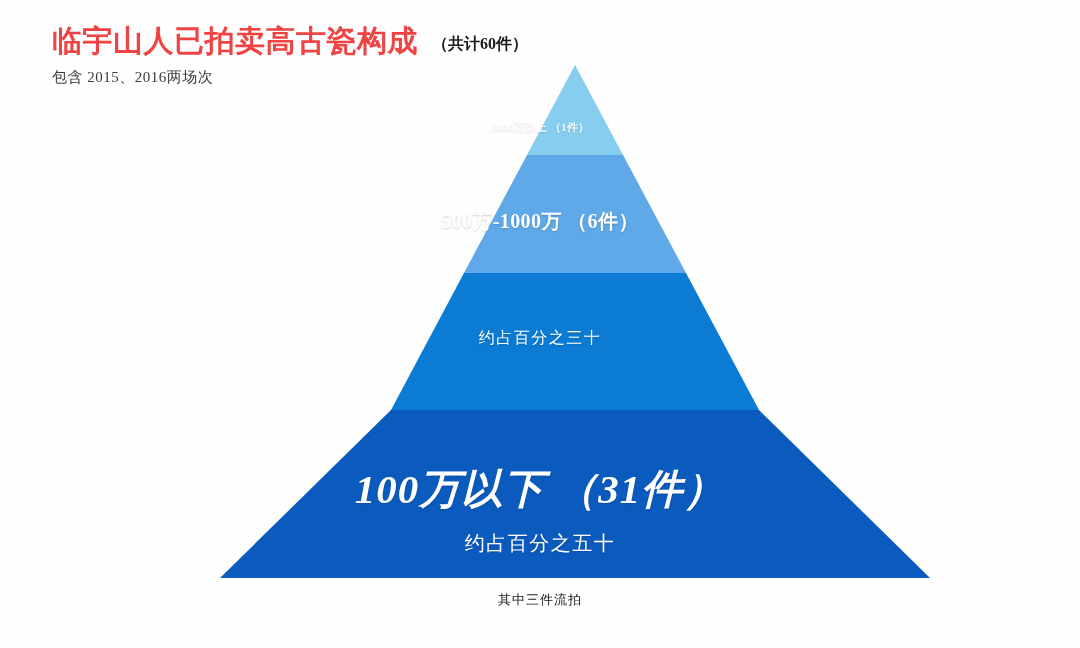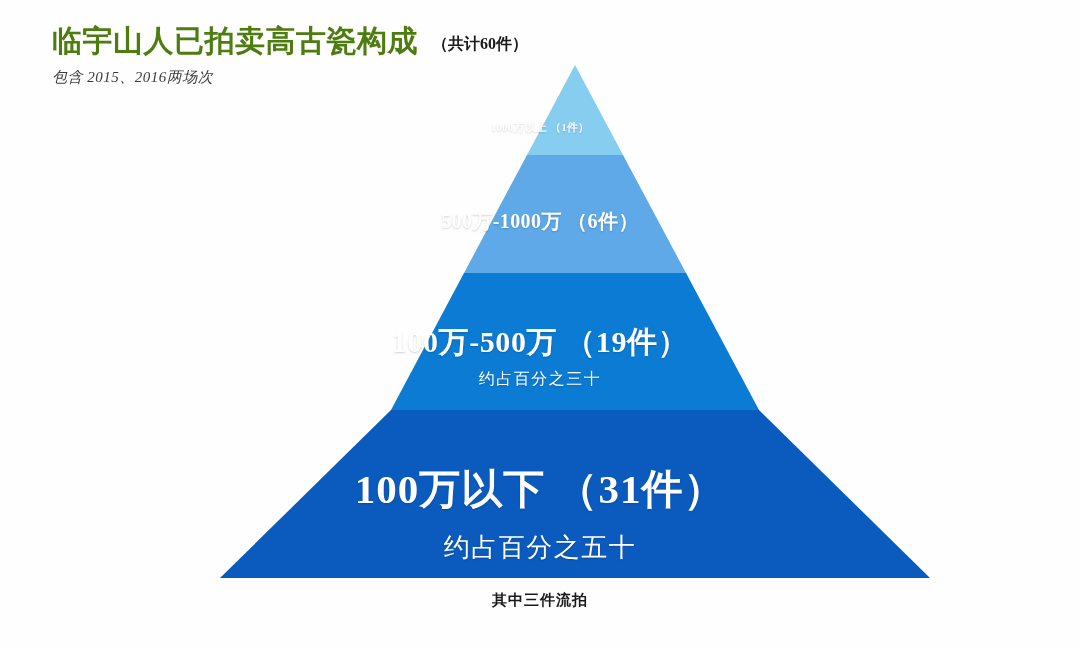--- a/index.html
+++ b/index.html
@@ -28,38 +28,37 @@
     top: 24px;
     width: 700px;
   }
   #title-line {
     white-space: nowrap;
     line-height: 1.1;
   }
   #page-title {
     font-size: 30px;
     font-weight: bold;
-    color: #4d7c0f;
+    color: #ef4444;
     letter-spacing: 0.5px;
   }
   #title-note {
     font-size: 16px;
     font-weight: bold;
     color: #1a1a1a;
     margin-left: 14px;
     position: relative;
     top: -2px;
   }
   #subtitle {
     margin-top: 11px;
     font-size: 15px;
     color: #3b3b3b;
     letter-spacing: 0.5px;
     white-space: nowrap;
-    font-style: italic;
   }
 
   
   #pyramid-wrap {
     position: absolute;
     left: 0;
     top: 0;
     width: 950px;
     height: 648px;
   }
@@ -97,32 +96,32 @@
   #tier-2-label { top: 208px; }
   #tier-2-label .tier-main { font-size: 20px; letter-spacing: 0.4px; }
 
   
   #tier-3-label { top: 322px; }
   #tier-3-label .tier-main { font-size: 30px; letter-spacing: 0.6px; }
   #tier-3-label .tier-sub  { font-size: 16px; letter-spacing: 1.5px; }
 
   
   #tier-4-label { top: 462px; }
-  #tier-4-label .tier-main { font-size: 41px; letter-spacing: 1px; }
-  #tier-4-label .tier-sub  { font-size: 26px; letter-spacing: 1.5px; margin-top: 13px; }
+  #tier-4-label .tier-main { font-size: 41px; letter-spacing: 1px; font-style: italic; }
+  #tier-4-label .tier-sub  { font-size: 20px; letter-spacing: 1.5px; margin-top: 13px; }
 
   
   #footnote {
     position: absolute;
     left: 0;
     top: 591px;
     width: 1080px;
     text-align: center;
-    font-size: 15px;
-    font-weight: bold;
+    font-size: 13px;
+    font-weight: normal;
     color: #1a1a1a;
     letter-spacing: 1px;
   }
 </style>
 </head>
 <body style="background: rgb(254, 254, 254);">
 
 <div id="stage">
 
   <div id="header">
@@ -147,21 +146,20 @@
 
     <div id="tier-1-label" class="tier-label">
       <div class="tier-main">1000万以上 （1件）</div>
     </div>
 
     <div id="tier-2-label" class="tier-label">
       <div class="tier-main">500万-1000万 （6件）</div>
     </div>
 
     <div id="tier-3-label" class="tier-label">
-      <div class="tier-main">100万-500万 （19件）</div>
       <div class="tier-sub">约占百分之三十</div>
     </div>
 
     <div id="tier-4-label" class="tier-label">
       <div class="tier-main">100万以下 （31件）</div>
       <div class="tier-sub">约占百分之五十</div>
     </div>
   </div>
 
   <div id="footnote">其中三件流拍</div>

